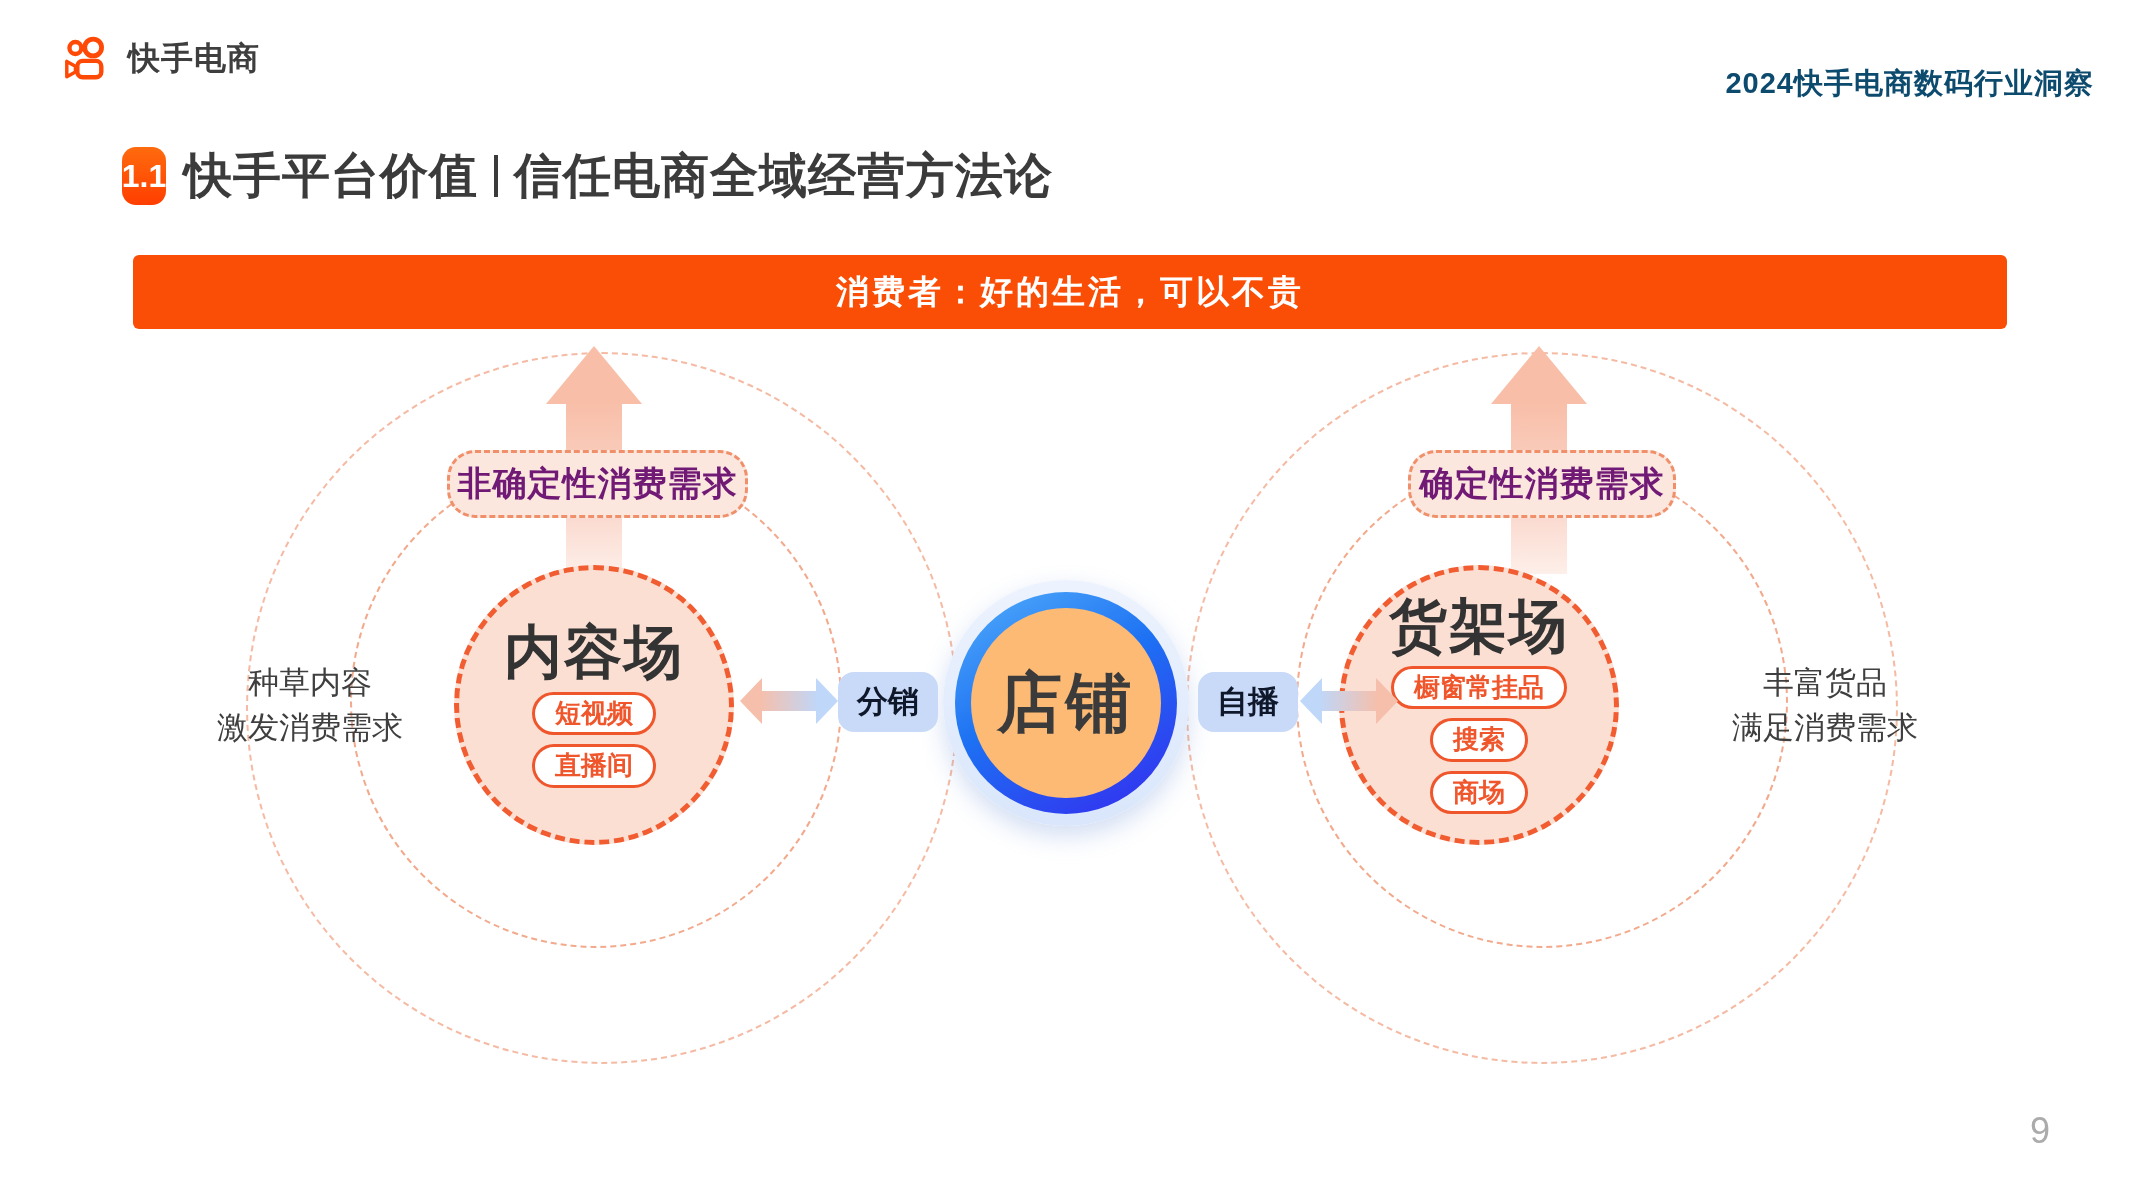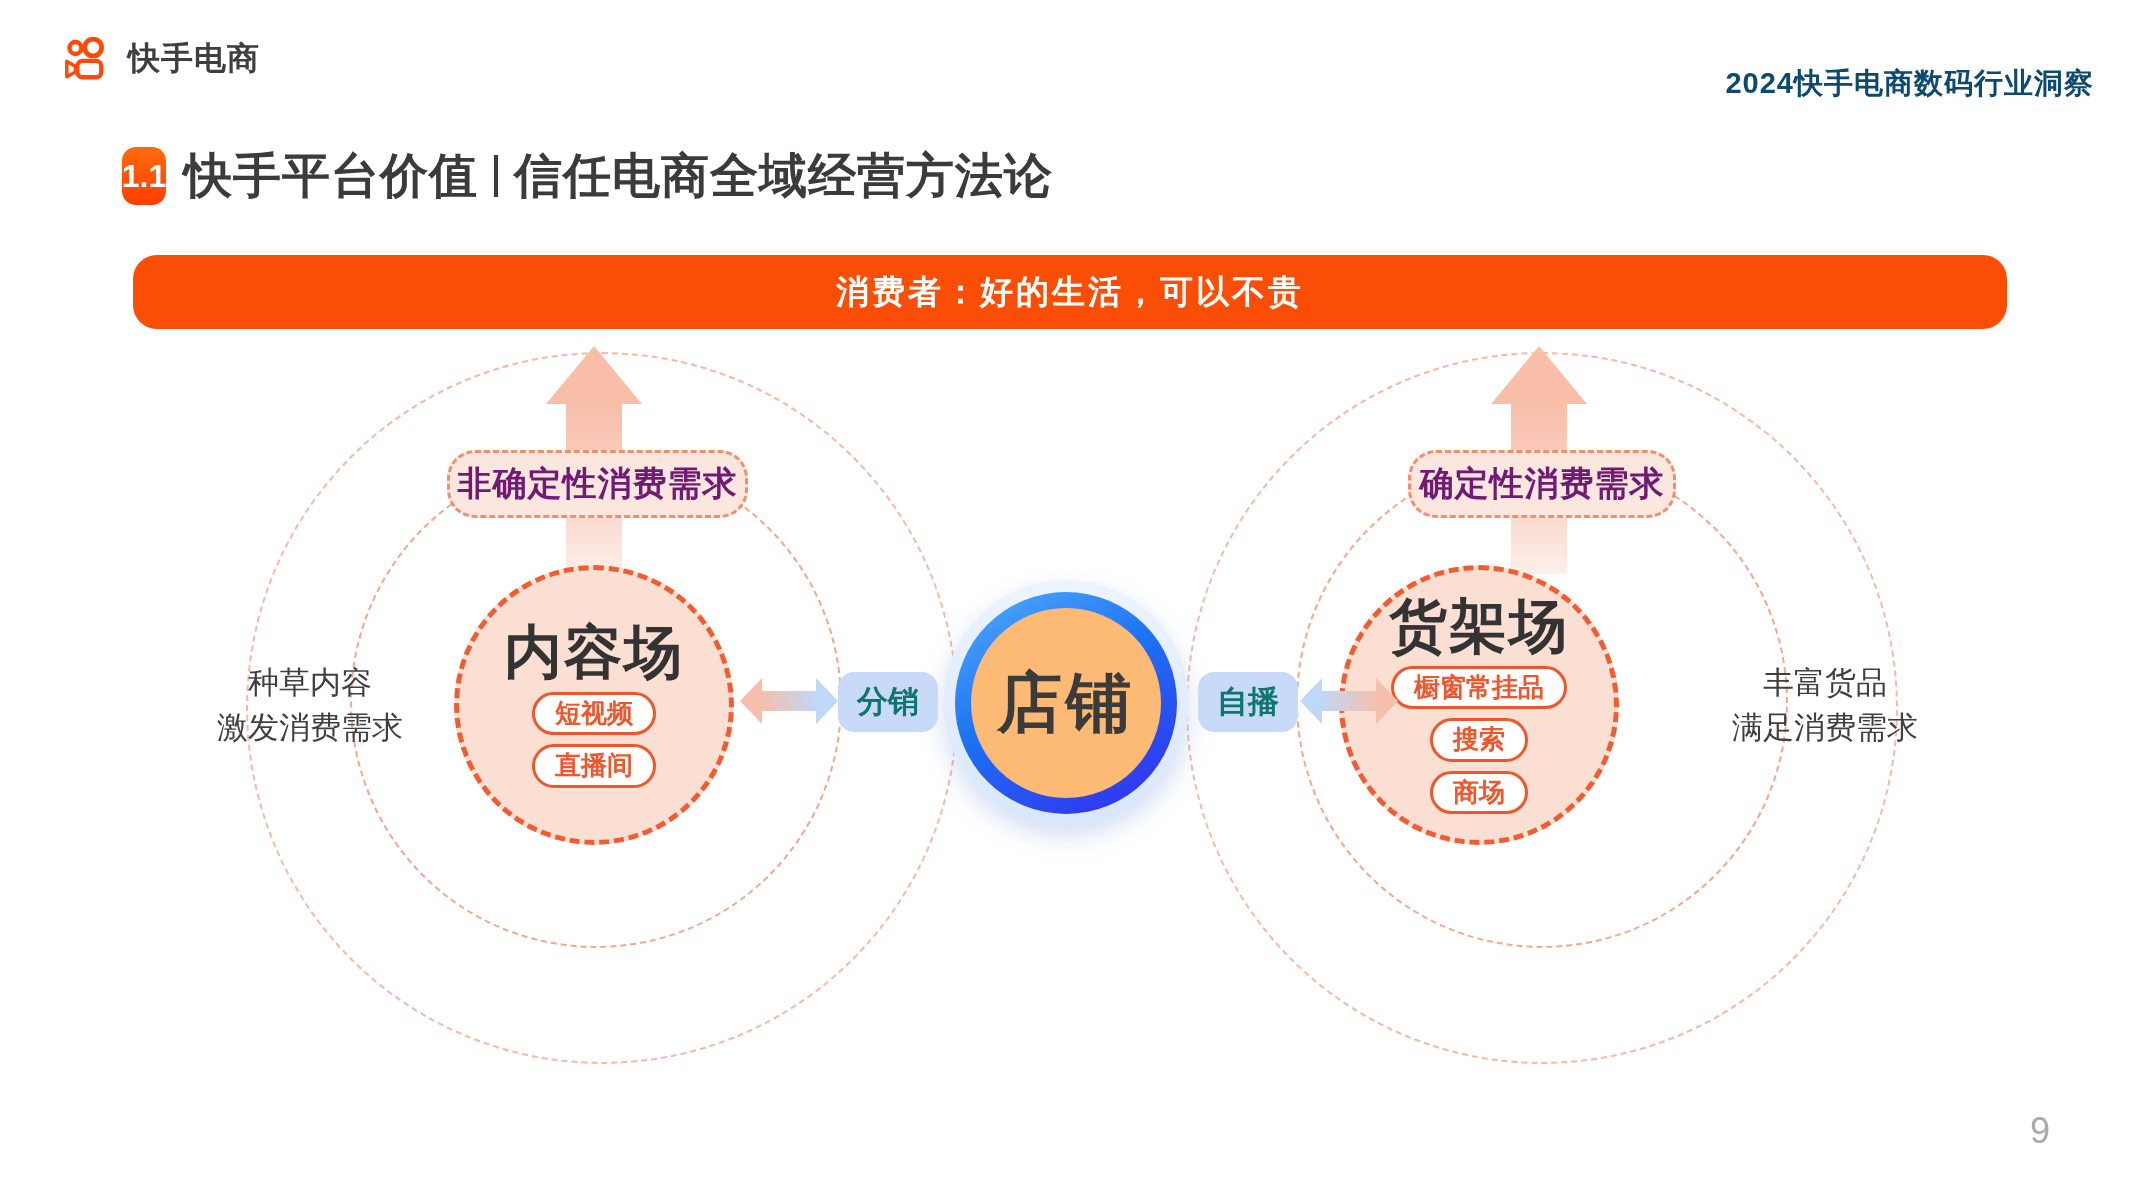--- a/index.html
+++ b/index.html
@@ -12,21 +12,21 @@
   .report-title{position:absolute;right:40px;top:48px;font-size:29px;font-weight:700;color:#0c4a6e;letter-spacing:1px;margin-top:16px;}
 
   
   .title-row{position:absolute;left:122px;top:144px;display:flex;align-items:center;gap:18px;}
   .title-badge{width:44px;height:58px;border-radius:14px;background:linear-gradient(180deg,#FF6B0E,#FF3E00);
     color:#fff;font-size:32px;font-weight:800;display:flex;align-items:center;justify-content:center;}
   .title-text{font-size:48px;font-weight:900;color:#3B3B3B;letter-spacing:1px;display:flex;align-items:center;}
   .title-divider{width:4px;height:42px;background:#3B3B3B;margin:0 16px;}
 
   
-  .banner{position:absolute;left:133px;width:1874px;border-radius:24px;display:flex;align-items:center;justify-content:center;
+  .banner{position:absolute;left:133px;width:1874px;border-radius:6px;display:flex;align-items:center;justify-content:center;
     color:#fff;font-size:33px;font-weight:800;letter-spacing:3px;z-index:1;}
   .banner-consumer{top:255px;height:74px;background:#FA4E06;}
   .banner-merchant{top:995px;height:76px;background:linear-gradient(90deg,#0878F3,#3432F4);}
 
   
   .orbit{position:absolute;border-radius:50%;z-index:2;}
   .orbit-outer{width:708px;height:708px;top:352px;border:2px dashed rgba(238,140,102,0.60);}
   .orbit-middle{width:488px;height:488px;top:456px;border:2px dashed rgba(238,140,102,0.75);}
   .orbit-outer.left{left:246px;} .orbit-middle.left{left:350px;}
   .orbit-outer.right{left:1186px;} .orbit-middle.right{left:1296px;}
@@ -63,21 +63,21 @@
 
   
   .store-halo{position:absolute;left:943px;top:580px;width:246px;height:246px;border-radius:50%;z-index:3;
     background:linear-gradient(180deg,#EDF3FE 0%,#D9E6FB 100%);box-shadow:0 10px 24px rgba(110,145,215,0.30);}
   .store-ring{position:absolute;left:955px;top:592px;width:222px;height:222px;border-radius:50%;z-index:3;
     background:linear-gradient(150deg,#53AEFA 0%,#1D71F3 45%,#3629EF 100%);}
   .store-inner{position:absolute;left:971px;top:608px;width:190px;height:190px;border-radius:50%;background:#fdba74;z-index:3;
     display:flex;align-items:center;justify-content:center;font-size:65px;font-weight:900;color:#3B3B3B;letter-spacing:4px;}
 
   .mode-pill{position:absolute;top:672px;width:100px;height:60px;border-radius:16px;background:#C8DAF8;z-index:3;
-    display:flex;align-items:center;justify-content:center;font-size:31px;font-weight:800;color:#0f766e;}
+    display:flex;align-items:center;justify-content:center;font-size:31px;font-weight:800;color:#0f172a;}
   .mode-pill.left{left:838px;} .mode-pill.right{left:1198px;}
 
   
   .dbl-arrow{position:absolute;top:678px;width:98px;height:46px;z-index:3;}
   .dbl-arrow.left{left:740px;} .dbl-arrow.right{left:1300px;}
   .dbl-arrow .shaft{position:absolute;left:20px;right:20px;top:13px;bottom:13px;}
   .dbl-arrow.left .shaft{background:linear-gradient(90deg,#F6BFAB,#BFD7F8);}
   .dbl-arrow.right .shaft{background:linear-gradient(90deg,#BFD7F8,#F6BFAB);}
   .dbl-arrow .head-l,.dbl-arrow .head-r{position:absolute;top:0;width:0;height:0;
     border-top:23px solid transparent;border-bottom:23px solid transparent;}

